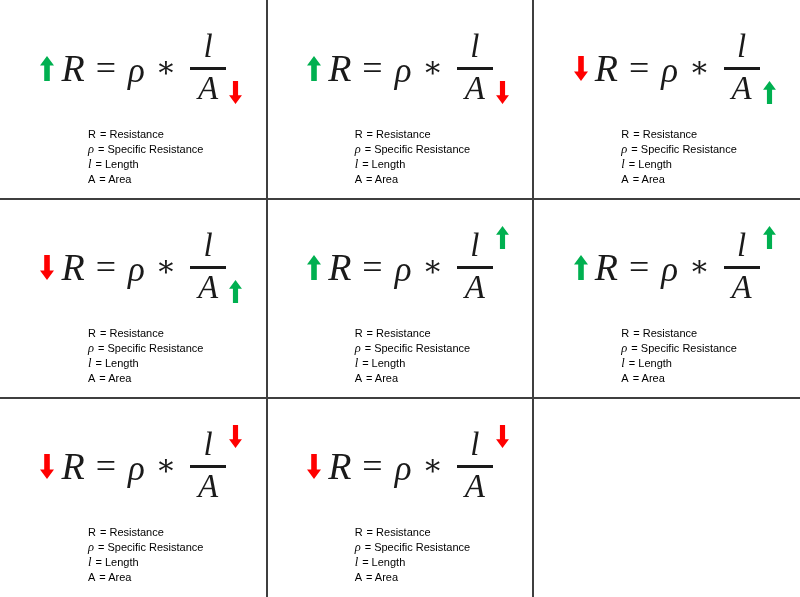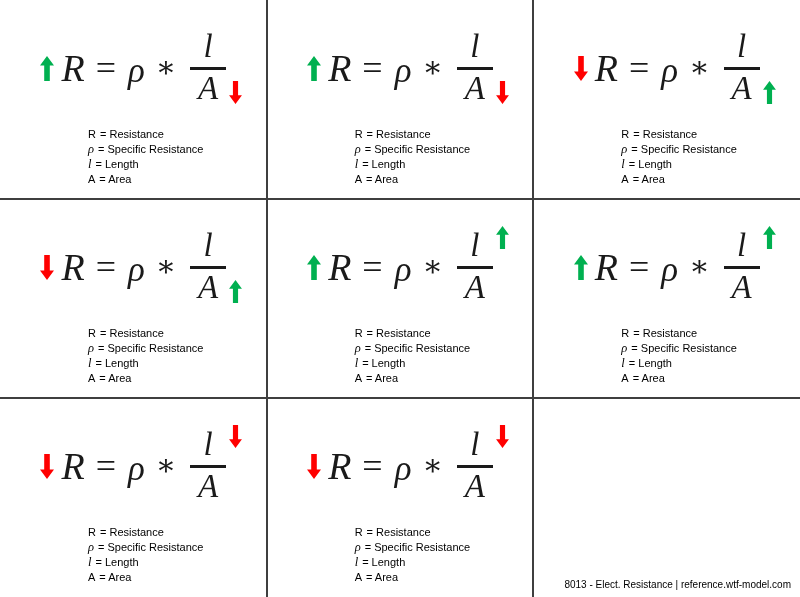--- a/index.html
+++ b/index.html
@@ -443,21 +443,18 @@
         <span class="sym math">l</span>
         <span>= Length</span>
       </div>
       <div class="legend-line">
         <span class="sym">A</span>
         <span>= Area</span>
       </div>
     </div>
   </div>
 </div>
-    <div class="cell">
-      <div class="footer">8013 - Elect. Resistance | reference.wtf-model.com</div>
-    </div>
   </div>
   <div class="vline v1"></div>
   <div class="vline v2"></div>
   <div class="hline h1"></div>
   <div class="hline h2"></div>
 </div>
 
 </body></html>

